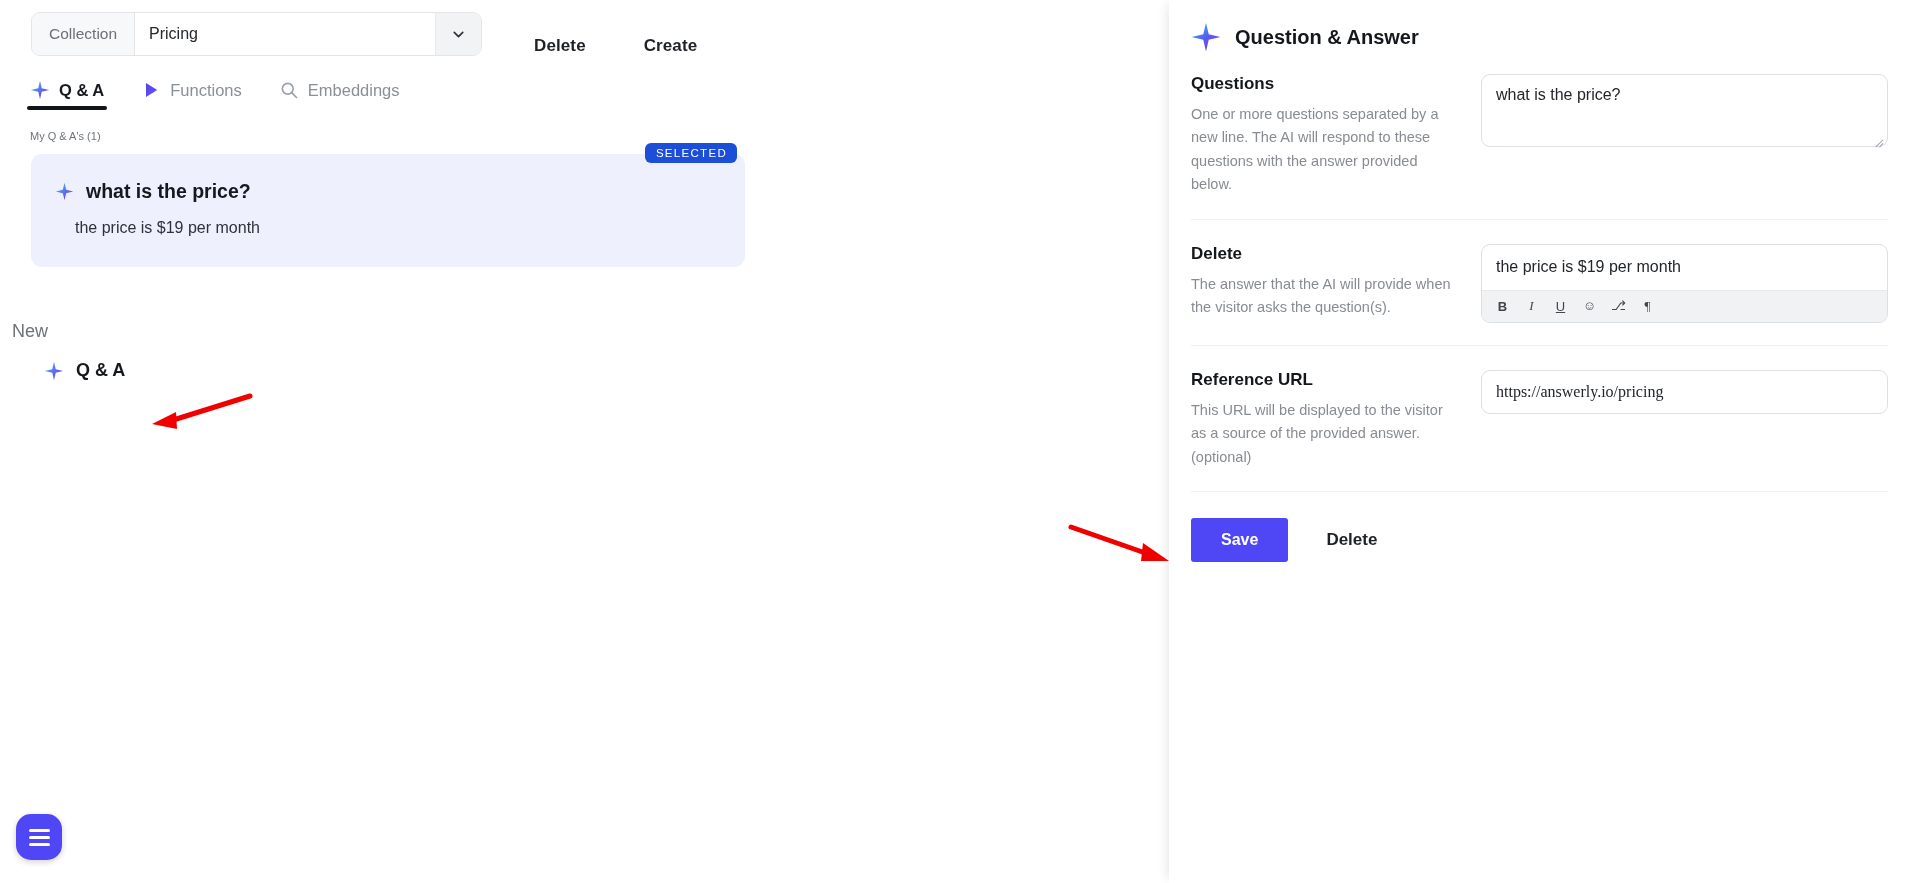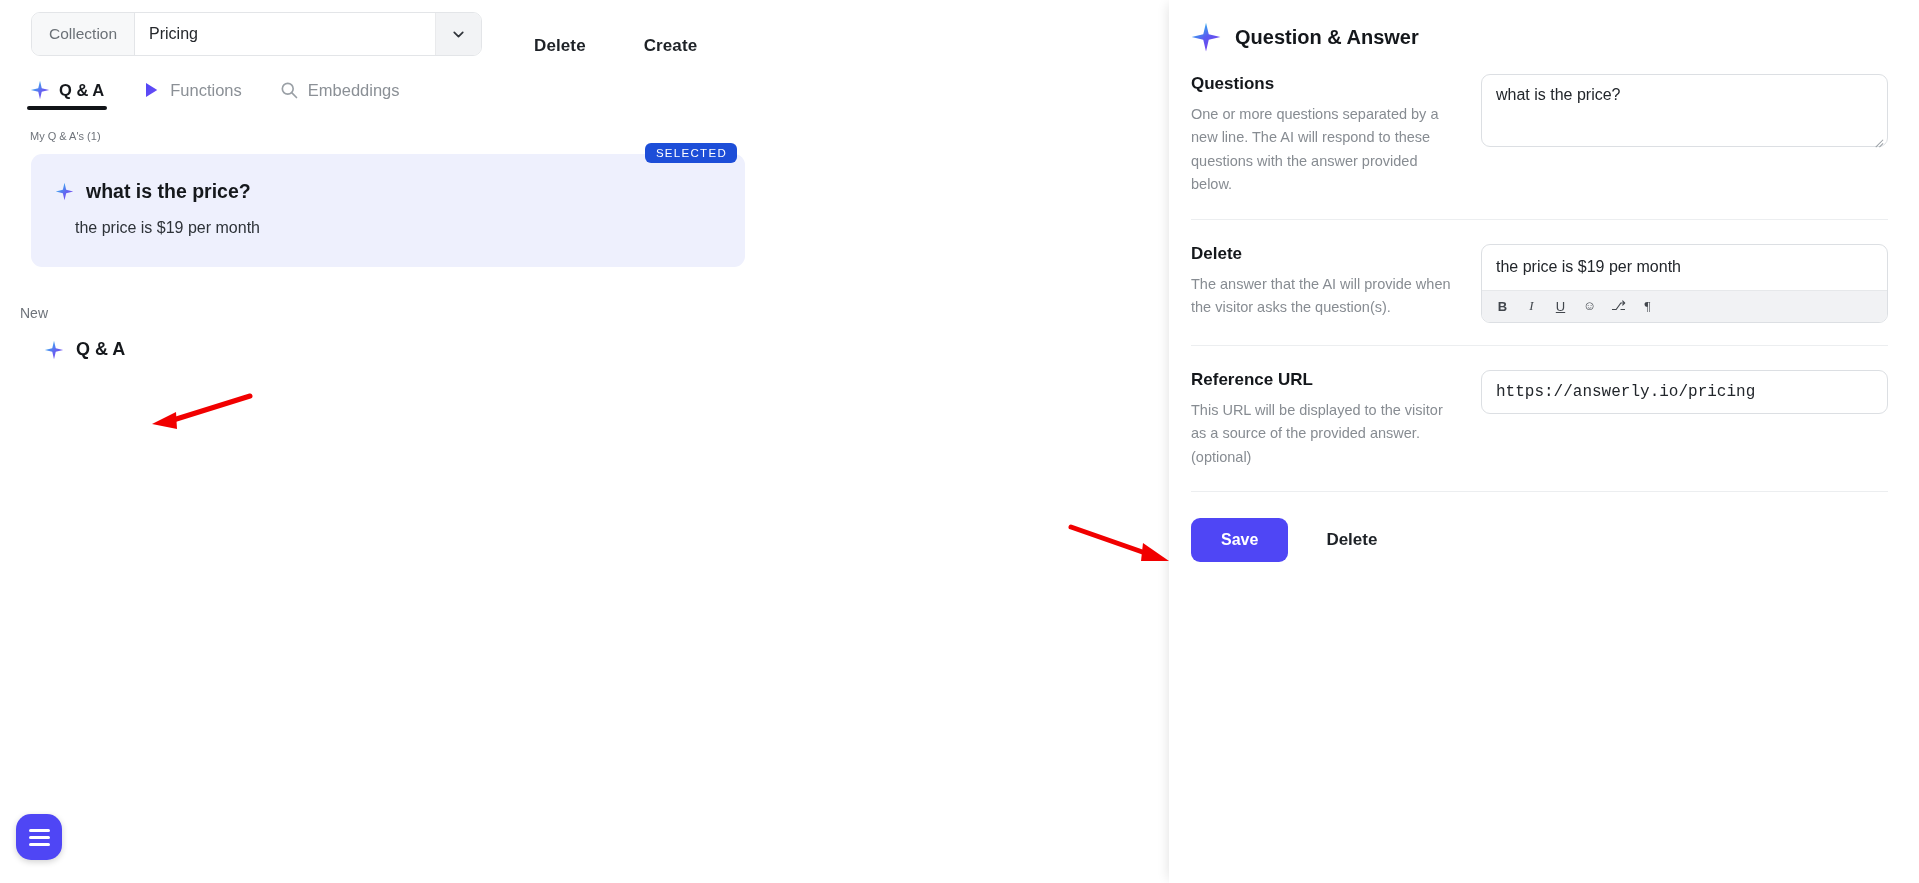--- a/index.html
+++ b/index.html
@@ -112,22 +112,22 @@
   .qa-q {
     display: flex; align-items: center; gap: 12px;
     font-size: 19.5px; font-weight: bold; color: #15181c;
   }
   .qa-a {
     margin-top: 16px; margin-left: 20px;
     font-size: 16px; color: #2d3238;
   }
 
   .new-label {
-    padding-left: 20px; margin-top: 38px;
-    font-size: 14px; color: #6e737a;
+    padding-left: 12px; margin-top: 54px;
+    font-size: 18px; color: #6e737a;
   }
   .new-item {
     display: flex; align-items: center; gap: 12px;
     margin-top: 18px; margin-left: 44px;
     font-size: 18px; font-weight: bold; color: #15181c;
     width: fit-content; cursor: pointer;
   }
 
   
   .fab {
@@ -208,32 +208,32 @@
   }
   .rte-btn.b { font-weight: bold; font-family:"Liberation Sans",sans-serif; }
   .rte-btn.i { font-style: italic; }
   .rte-btn.u { text-decoration: underline; font-family:"Liberation Sans",sans-serif; }
 
   .urlinput {
     width: 100%; height: 44px;
     border: 1px solid #dcdfe3; border-radius: 9px;
     padding: 0 14px;
     font-size: 16px; color: #22262b;
-    font-family: Liberation Mono, monospace;
+    font-family: Liberation Serif, serif;
     background: #fff;
   }
 
   .actions {
     display: flex; align-items: center;
     padding: 26px 0 0 22px;
   }
   .btn-save {
     background: #4f46f5; color: #fff;
     font-size: 16px; font-weight: bold;
-    border: none; border-radius: 9px;
+    border: none; border-radius: 3px;
     padding: 13px 30px; cursor: pointer;
     font-family: "Liberation Sans", sans-serif;
   }
   .btn-delete {
     margin-left: 38px;
     font-size: 17px; font-weight: bold; color: #1e2227;
     cursor: pointer;
   }
 
   

